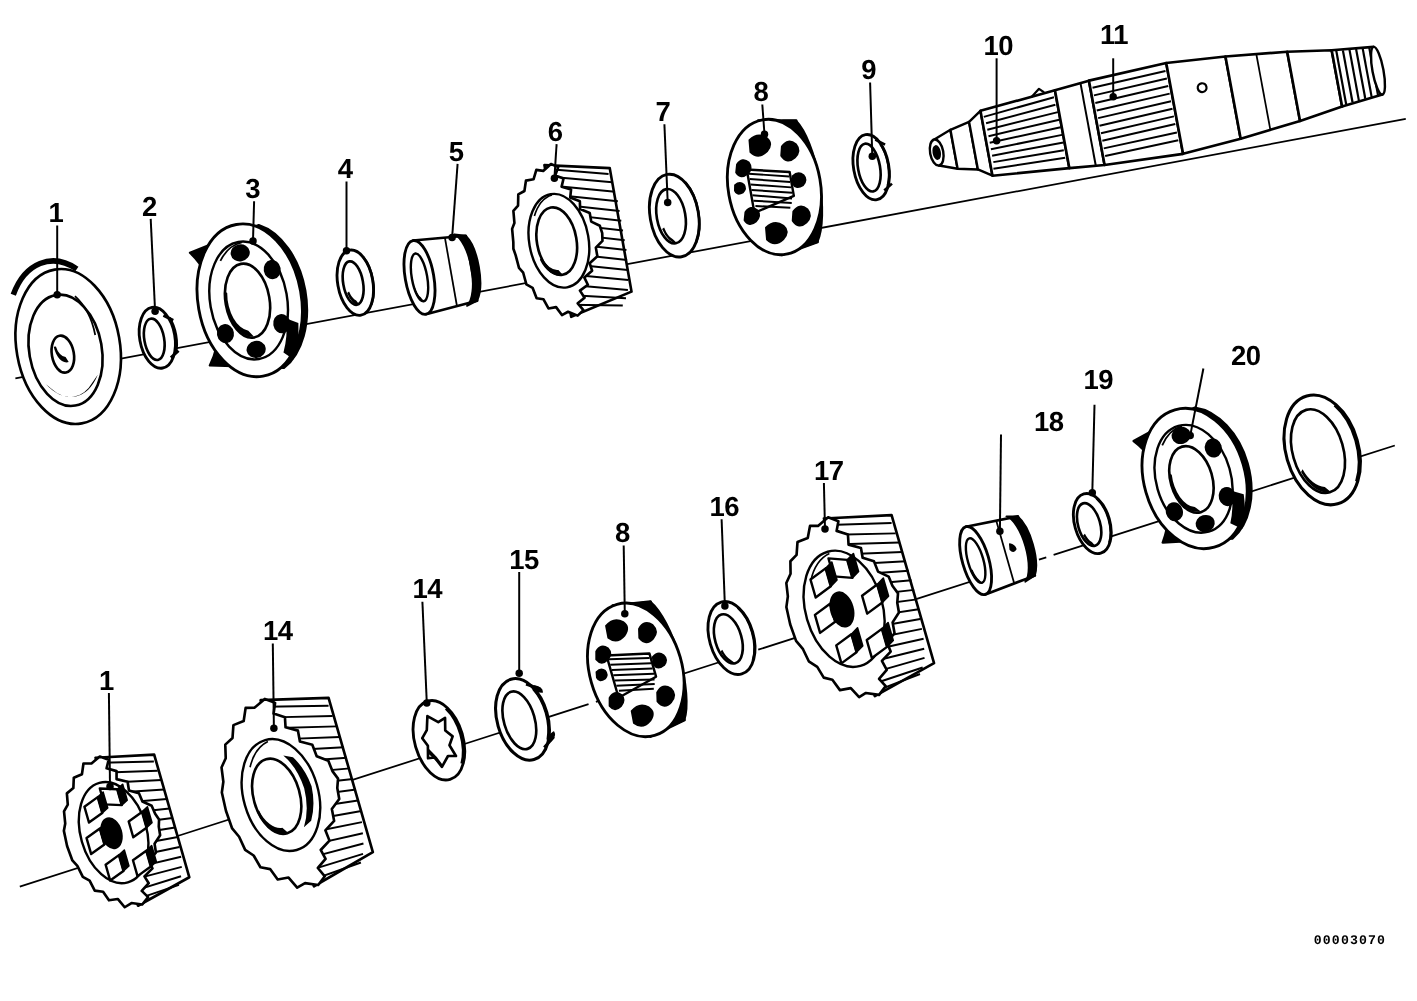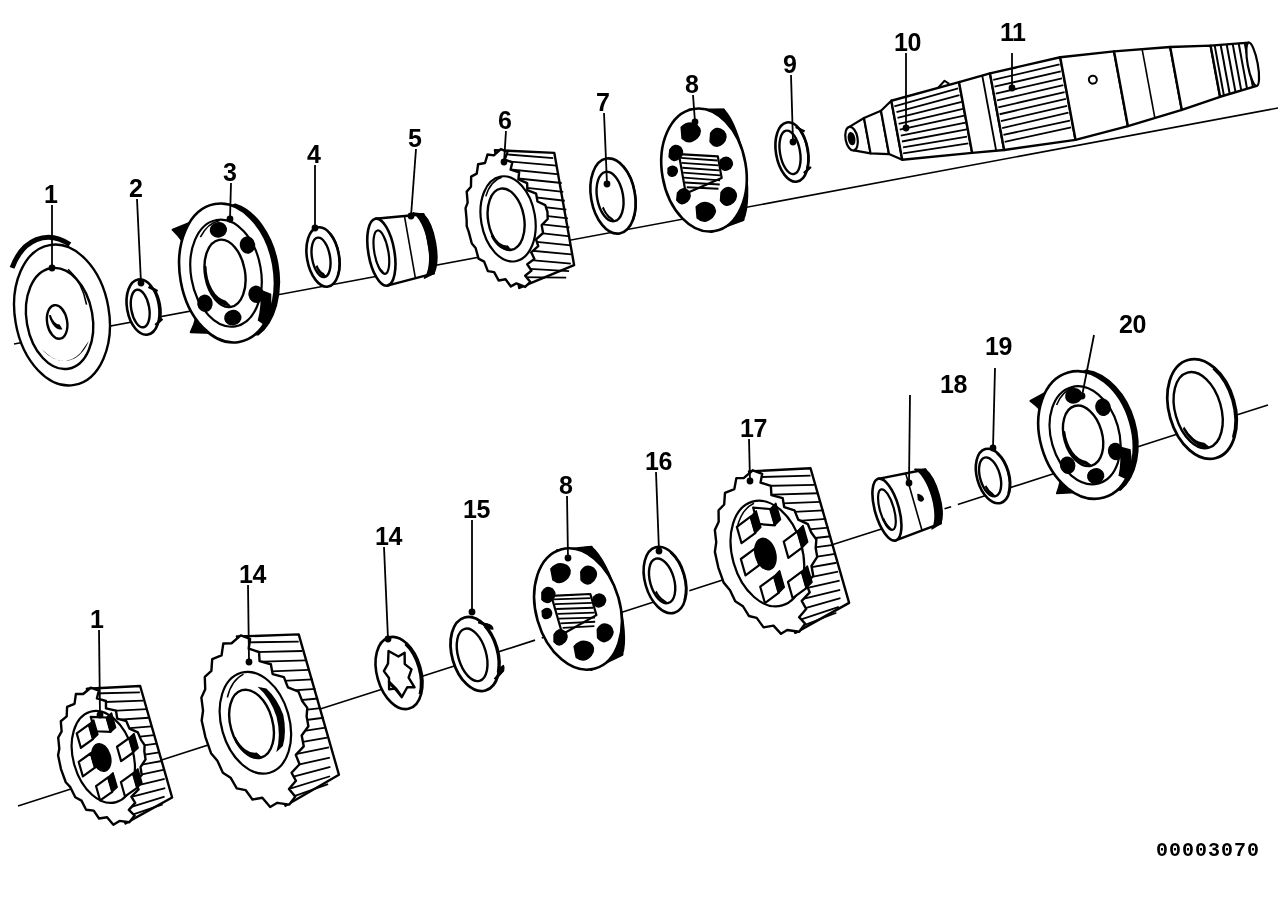--- a/index.html
+++ b/index.html
@@ -19,21 +19,21 @@
     line-height:25px;
     color:#000;
     letter-spacing:-0.5px;
     white-space:nowrap;
     user-select:none;
   }
   #diagram-id{
     position:absolute;
     right:28px;bottom:48px;
     font-family:"Liberation Mono","DejaVu Sans Mono",monospace;
-    font-size:20px;
+    font-size:12px;
     font-weight:700;
     letter-spacing:1px;
     color:#000;
   }
 </style>
 </head>
 <body>
 
 <div id="sheet">
 

